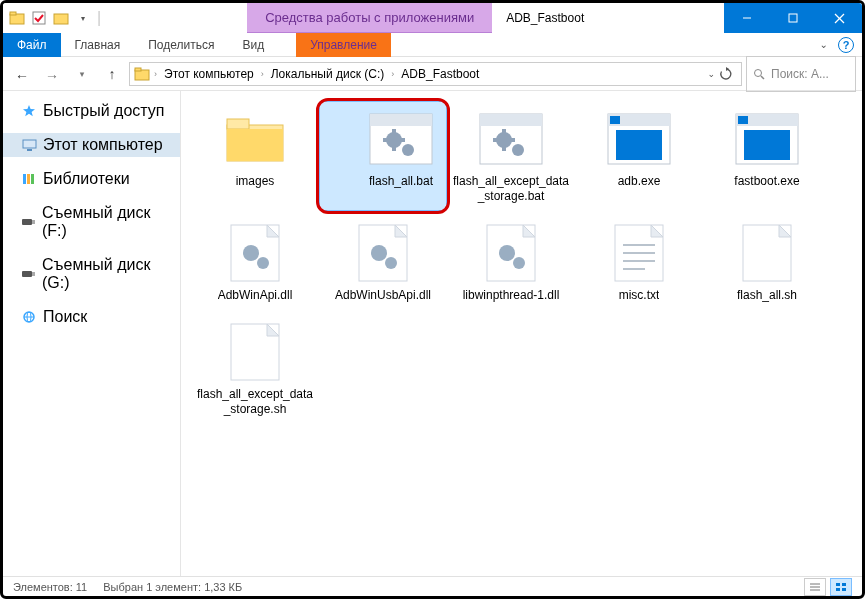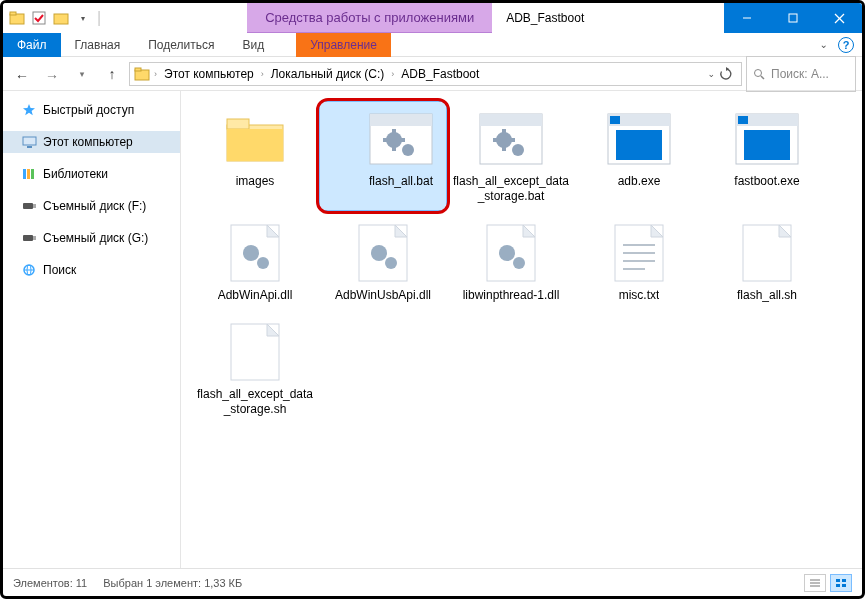--- a/index.html
+++ b/index.html
@@ -33,38 +33,38 @@
 .addr-path { flex: 1; height: 24px; border: 1px solid #ccc; display: flex; align-items: center; padding: 0 4px; font-size: 12px; gap: 2px; }
 .crumb { display: flex; align-items: center; gap: 2px; padding: 0 3px; cursor: pointer; }
 .crumb-sep { color: #888; font-size: 9px; padding: 0 2px; }
 .addr-right { display: flex; align-items: center; gap: 4px; padding: 0 4px; color: #555; }
 .search-box { width: 110px; height: 36px; border: 1px solid #ccc; display: flex; align-items: center; padding: 0 6px; font-size: 12px; color: #888; gap: 6px; }
 
 
 .body { flex: 1; display: flex; overflow: hidden; }
 
 
-.nav-pane { width: 178px; border-right: 1px solid #e5e5e5; padding: 8px 0; font-size: 12px; overflow-y: auto; }
+.nav-pane { width: 178px; border-right: 1px solid #e5e5e5; padding: 8px 0; font-size: 16px; overflow-y: auto; }
 .nav-item { display: flex; align-items: center; gap: 6px; padding: 3px 10px 3px 18px; cursor: pointer; }
 .nav-item.selected { background: #d8e6f2; }
 .nav-group-gap { height: 10px; }
 .nav-icon { width: 16px; height: 16px; display: flex; align-items: center; justify-content: center; }
 
 
 .content { flex: 1; overflow: auto; padding: 10px; }
 .items { display: flex; flex-wrap: wrap; gap: 4px 0; align-content: flex-start; }
 .item { width: 128px; display: flex; flex-direction: column; align-items: center; padding: 6px 4px; cursor: pointer; border: 1px solid transparent; border-radius: 2px; }
 .item.selected { background: #cde8ff; border: 1px solid #7abdff; padding-left: 40px; }
 .item.highlight { position: relative; }
 .item.highlight::after { content: ""; position: absolute; inset: -4px; border: 3px solid #d40000; border-radius: 12px; pointer-events: none; }
 .item-icon { width: 78px; height: 62px; display: flex; align-items: center; justify-content: center; margin-bottom: 4px; }
 .item-label { font-size: 12px; text-align: center; line-height: 1.25; word-break: break-word; max-height: 3.8em; overflow: hidden; }
 
 
-.statusbar { height: 28px; border-top: 1px solid #e1e1e1; display: flex; align-items: center; padding: 0 10px; font-size: 11px; color: #555; gap: 16px; }
+.statusbar { height: 20px; border-top: 1px solid #e1e1e1; display: flex; align-items: center; padding: 0 10px; font-size: 11px; color: #555; gap: 16px; }
 .status-right { margin-left: auto; display: flex; gap: 4px; }
 .view-btn { width: 22px; height: 18px; border: 1px solid #ccc; display: flex; align-items: center; justify-content: center; font-size: 11px; }
 .view-btn.active { background: #cde8ff; border-color: #7abdff; }
 
 
 svg { display: block; }
 </style>
 </head>
 <body>
 <div class="window">

